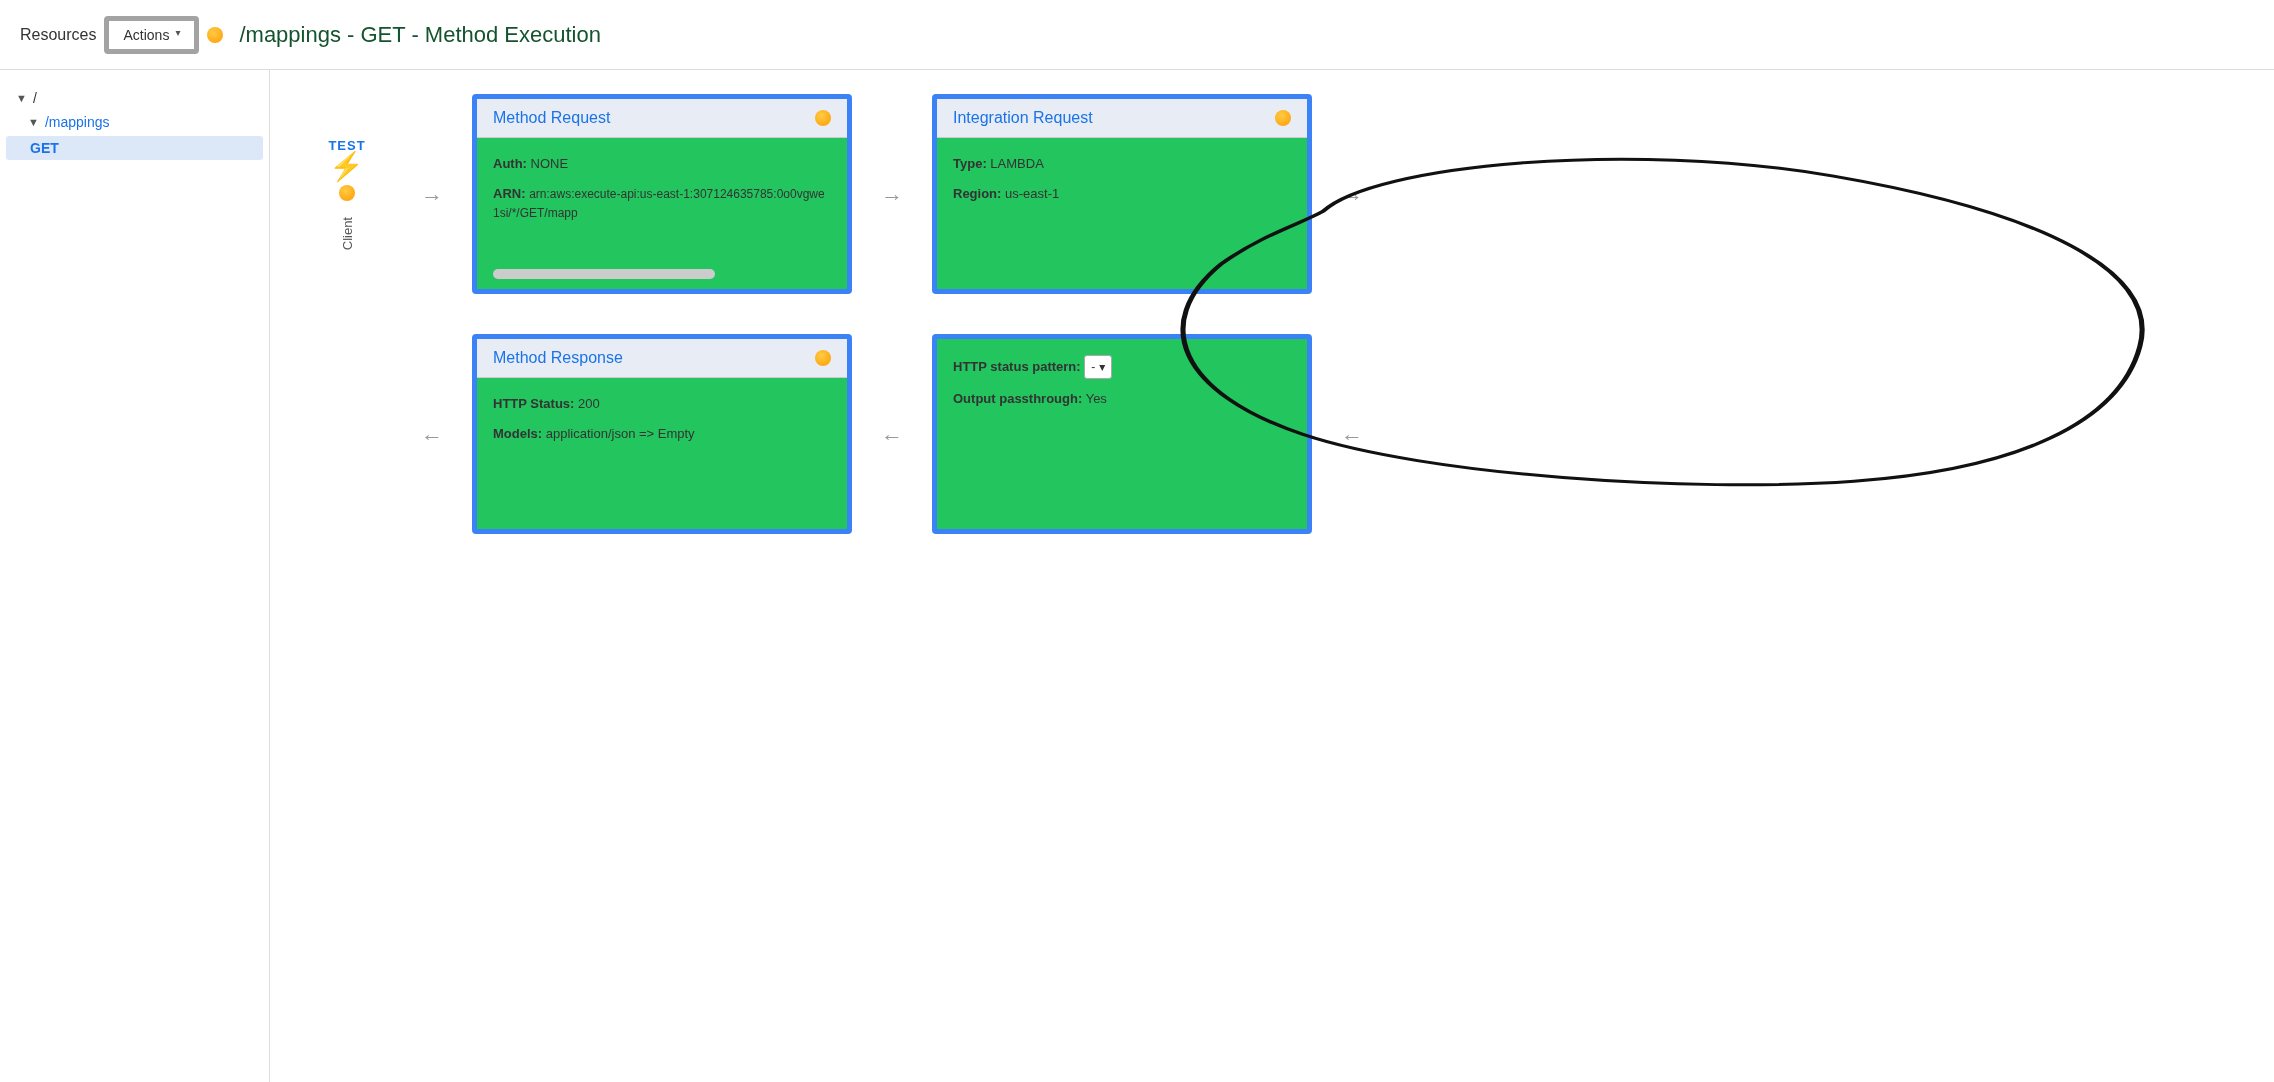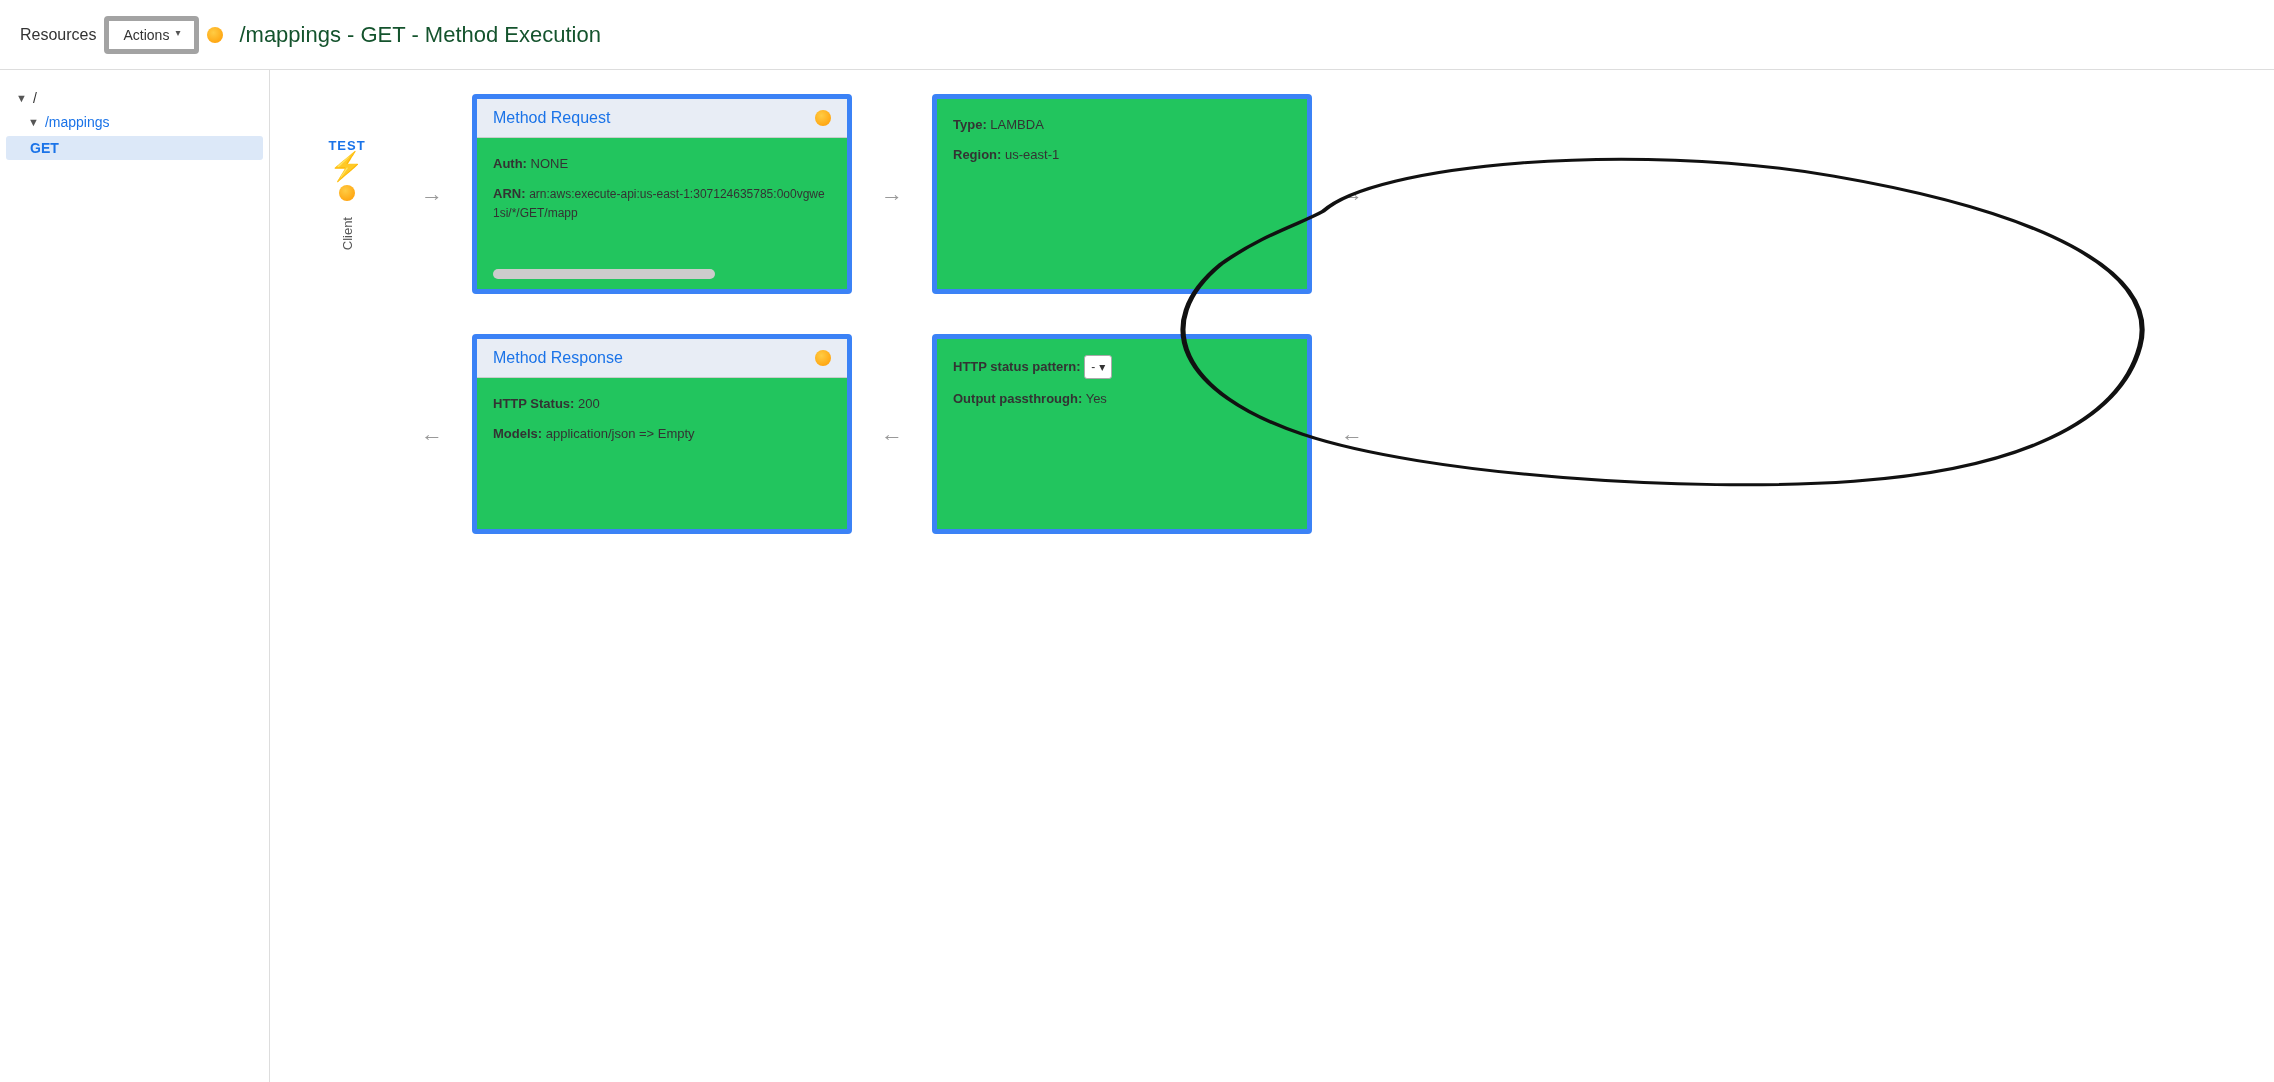--- a/index.html
+++ b/index.html
@@ -315,20 +315,24 @@
             <div class="scrollbar-track" style="margin-top:20px;"></div>
           </div>
         </div>
 
         <div class="arrow-col">
           <span>→</span>
         </div>
 
         <div class="card-col">
           <div class="card">
+            <div class="card-header">
+              <span class="card-title">Integration Request</span>
+              <span class="orange-dot"></span>
+            </div>
             <div class="card-body">
               <div class="card-field">
                 <strong>Type:</strong>
                 <span>LAMBDA</span>
               </div>
               <div class="card-field">
                 <strong>Region:</strong>
                 <span>us-east-1</span>
               </div>
             </div>

